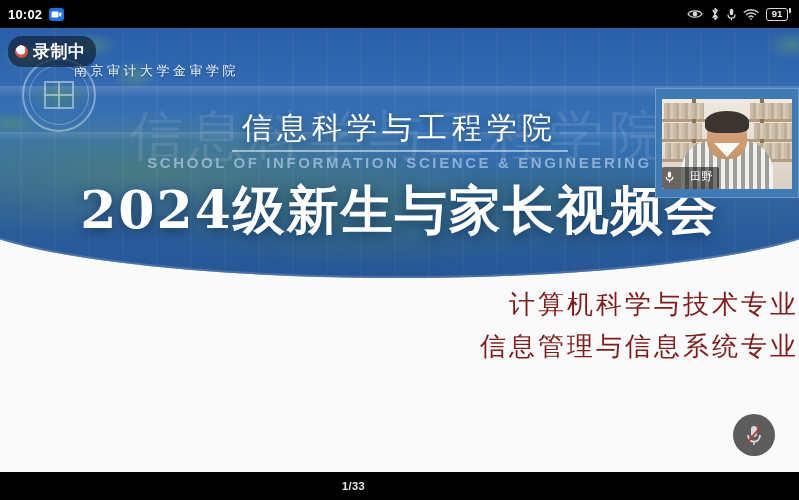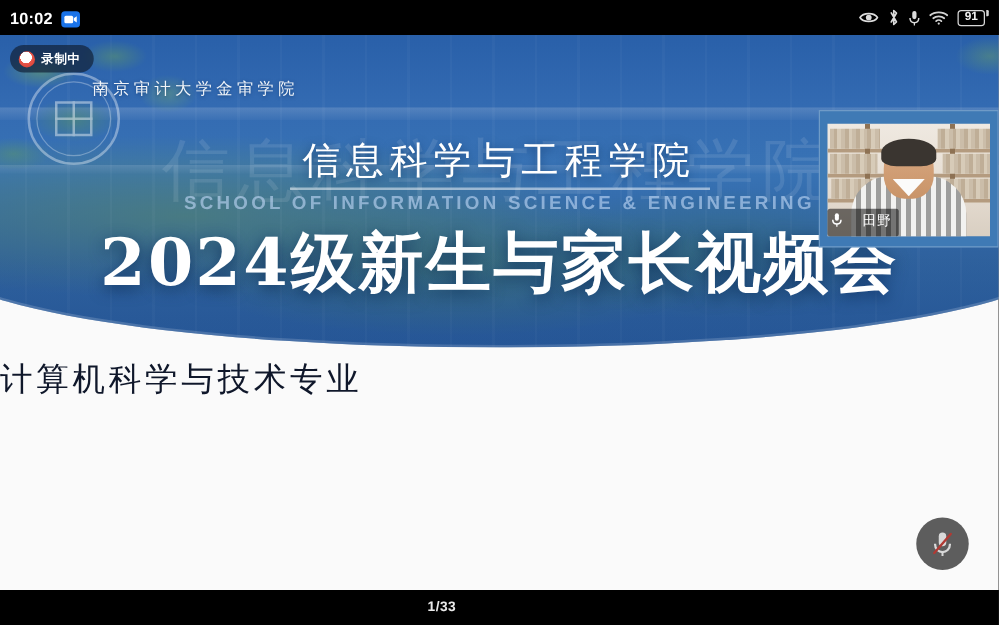--- a/index.html
+++ b/index.html
@@ -8,21 +8,21 @@
     font-family:"Liberation Sans","DejaVu Sans",sans-serif;
     -webkit-font-smoothing:antialiased;
   }
 
   
   .statusbar{
     position:absolute;left:0;top:0;width:799px;height:28px;
     background:#000;color:#fff;display:flex;align-items:center;
     justify-content:space-between;padding:0 8px;box-sizing:border-box;z-index:60;
   }
-  .sb-left{display:flex;align-items:flex-end;gap:7px;}
+  .sb-left{display:flex;align-items:center;gap:7px;}
   .sb-clock{font-size:13px;font-weight:600;letter-spacing:.2px;}
   .sb-appicon{
     width:15px;height:13px;border-radius:3px;background:#1a73e8;
     display:flex;align-items:center;justify-content:center;
   }
   .sb-appicon svg{display:block;}
   .sb-right{display:flex;align-items:center;gap:7px;}
   .sb-right .ico{display:flex;align-items:center;justify-content:center;opacity:.95;}
   .battery{
     display:flex;align-items:flex-start;gap:1px;
@@ -123,21 +123,21 @@
   .rec-badge{
     position:absolute;left:8px;top:8px;z-index:20;
     display:flex;align-items:center;gap:5px;
     background:rgba(18,34,58,.72);border-radius:14px;padding:4px 10px 4px 7px;
   }
   .rec-dot{
     width:13px;height:13px;border-radius:50%;
     background:radial-gradient(circle at 45% 38%, #ffffff 0%, #ffffff 42%, #e8564a 44%, #d0392c 100%);
     display:block;
   }
-  .rec-text{color:#fff;font-size:10px;font-weight:600;letter-spacing:.5px;}
+  .rec-text{color:#fff;font-size:17px;font-weight:600;letter-spacing:.5px;}
 
   
   .dept-title{
     position:absolute;left:0;right:0;top:80px;text-align:center;z-index:8;
     color:#ffffff;font-size:30px;letter-spacing:5px;
     font-family:"DejaVu Serif","Liberation Serif",serif;
     text-shadow:0 2px 8px rgba(12,48,96,.7);
   }
   .dept-rule{
     position:absolute;left:50%;transform:translateX(-50%);top:122px;z-index:8;
@@ -155,22 +155,22 @@
 
   .main-title{
     position:absolute;left:0;right:0;top:148px;text-align:center;z-index:9;
     color:#ffffff;font-size:52px;font-weight:700;letter-spacing:2px;
     font-family:"DejaVu Serif","Liberation Serif",serif;
     text-shadow:0 3px 12px rgba(10,42,88,.75);
   }
 
   
   .majors{
-    position:absolute;left:0;right:0;top:255px;text-align:left;
-    color:#0f172a;font-family:"DejaVu Serif","Liberation Serif",serif;
+    position:absolute;left:0;right:0;top:255px;text-align:right;
+    color:#7f1d1d;font-family:"DejaVu Serif","Liberation Serif",serif;
   }
   .majors .m{font-size:26px;letter-spacing:3px;line-height:42px;}
   .slide-date{
     position:absolute;left:0;right:0;top:396px;text-align:center;
     color:#3b3b3b;font-size:16px;letter-spacing:1px;
   }
 
   
   .video-tile{
     position:absolute;right:0px;top:60px;width:144px;height:110px;
@@ -304,20 +304,21 @@
 
   <div class="ghost-cn">信息科学与工程学院</div>
   <div class="dept-title">信息科学与工程学院</div>
   <div class="dept-rule"></div>
   <div class="dept-sub">SCHOOL OF INFORMATION SCIENCE &amp; ENGINEERING</div>
 
   <div class="main-title">2024级新生与家长视频会</div>
 
   <div class="majors">
     <div class="m">计算机科学与技术专业</div>
+    <div class="m">信息管理与信息系统专业</div>
   </div>
 
 
   <div class="video-tile">
     <div class="vt-inner">
       <span class="shelf s1"></span>
       <span class="shelf s2"></span>
       <span class="shelf s3"></span>
       <span class="post p1"></span>
       <span class="post p2"></span>

